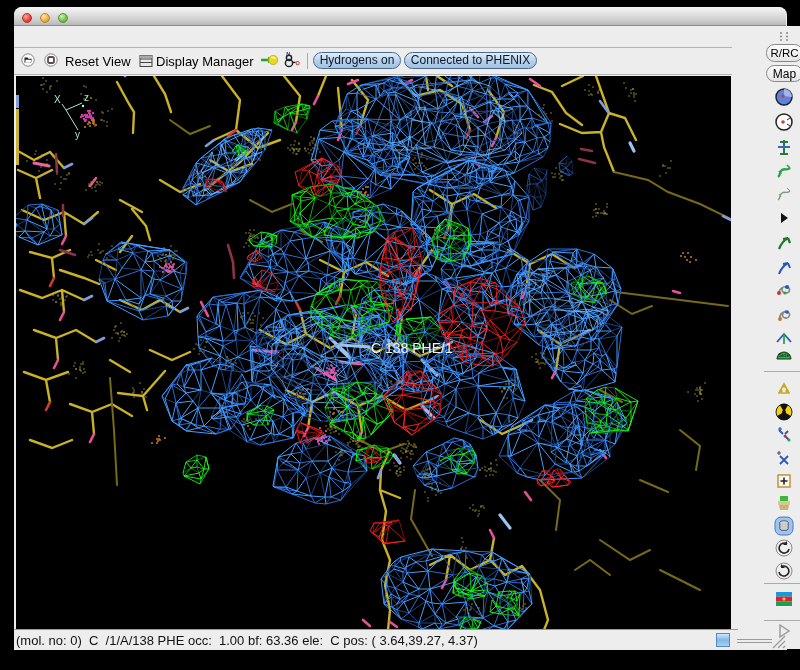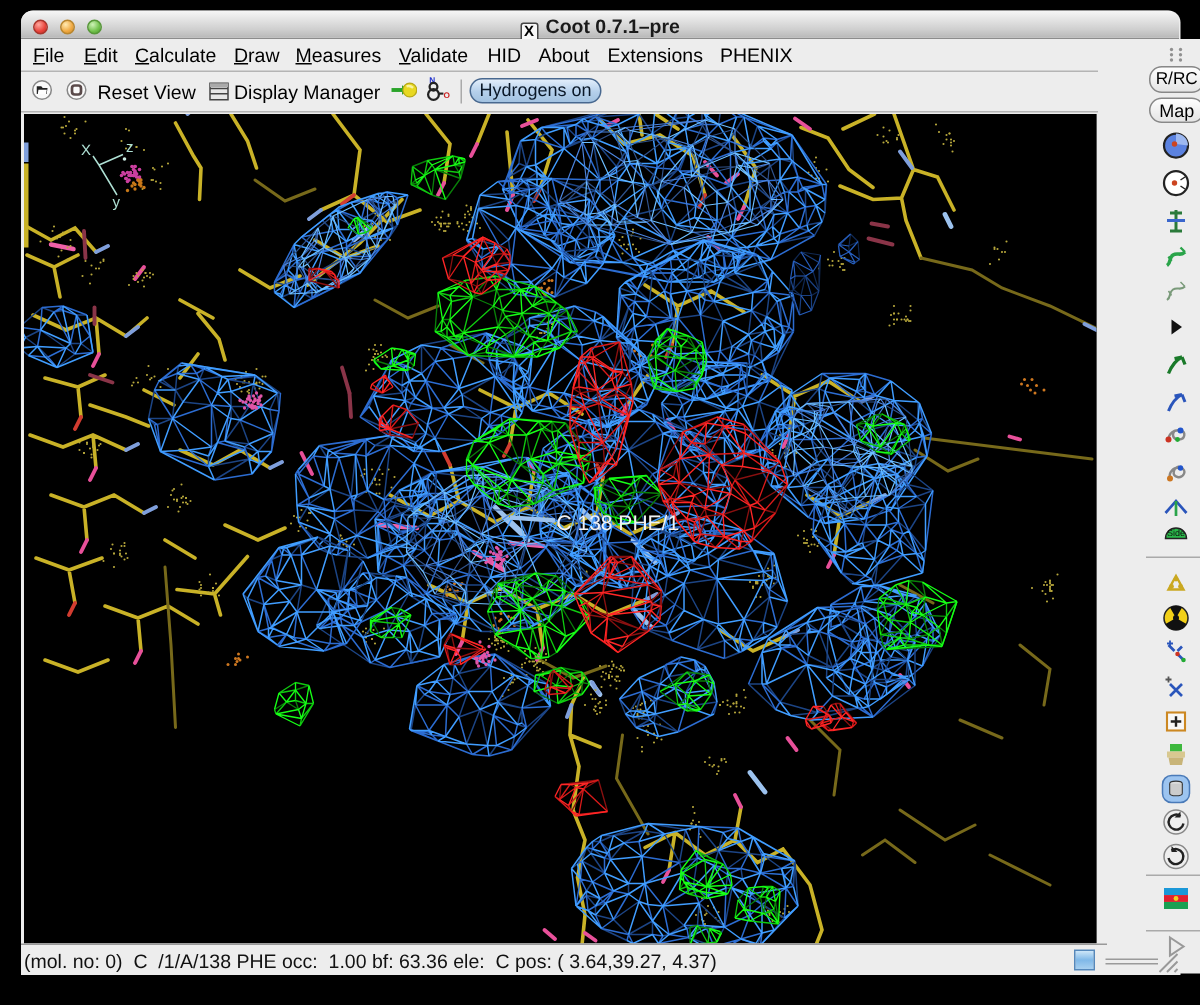--- a/index.html
+++ b/index.html
@@ -25,34 +25,21 @@
 .rpill{position:absolute;left:9px;width:37px;height:17.5px;border:1px solid #888;border-radius:8.5px;background:linear-gradient(#fefefe,#e4e4e4);font-size:12px;color:#000;text-align:center;line-height:16px;}
 .rsep{position:absolute;left:7px;width:40px;height:1px;background:#aaa;}
 .ric{position:absolute;left:17px;width:20px;height:20px;}
 </style></head>
 <body>
 <div id="win">
   <div id="titlebar">
     <div class="tl" id="tl-r"></div>
       <div class="tl" id="tl-y"></div>
       <div class="tl" id="tl-g"></div>
-    <div id="title"><span id="xicon">X</span>Coot 0.7.1–pre</div>
   </div>
-  <div id="menubar">
-      <span class="mi" style="left:8px"><u>F</u>ile</span>
-      <span class="mi" style="left:42px"><u>E</u>dit</span>
-      <span class="mi" style="left:76px"><u>C</u>alculate</span>
-      <span class="mi" style="left:142px"><u>D</u>raw</span>
-      <span class="mi" style="left:183px"><u>M</u>easures</span>
-      <span class="mi" style="left:252px"><u>V</u>alidate</span>
-      <span class="mi" style="left:311px">HID</span>
-      <span class="mi" style="left:345px">About</span>
-      <span class="mi" style="left:391px">Extensions</span>
-      <span class="mi" style="left:466px">PHENIX</span>
-    </div>
   <div id="mbline"></div>
   <div id="toolbar">
 <svg style="position:absolute;left:7px;top:5px" width="14" height="14" viewBox="0 0 14 14">
   <circle cx="7" cy="7" r="6.2" fill="#fafafa" stroke="#888" stroke-width="1"></circle>
   <path d="M3.5 4.5h3l1 1.2h3.2l-0.6 4H3.5z" fill="#222"></path>
   <path d="M4.6 6.8h5.6l-0.5 2.9H4.2z" fill="#fff"></path>
 </svg>
 <svg style="position:absolute;left:30px;top:5px" width="14" height="14" viewBox="0 0 14 14">
   <circle cx="7" cy="7" r="6.2" fill="#fafafa" stroke="#888" stroke-width="1"></circle>
   <rect x="4" y="4" width="6" height="6" rx="1.8" fill="none" stroke="#5a4a4a" stroke-width="1.8"></rect>
@@ -72,20 +59,21 @@
 </svg>
 <svg style="position:absolute;left:268px;top:2px" width="20" height="20" viewBox="0 0 20 20">
   <text x="4.2" y="5.5" font-size="5.5" fill="#2233cc" font-weight="bold">N</text>
   <circle cx="7" cy="7.8" r="2.6" fill="none" stroke="#222" stroke-width="1.5"></circle>
   <circle cx="7" cy="13" r="3.6" fill="none" stroke="#222" stroke-width="1.5"></circle>
   <path d="M10.6 12.4h3" stroke="#222" stroke-width="1.4"></path>
   <text x="13.6" y="15" font-size="5.5" fill="#cc2222" font-weight="bold">O</text>
 </svg>
 <div style="position:absolute;left:293px;top:5px;width:1px;height:16px;background:#aaa"></div>
 <div class="pill" style="left:299px;width:88px;line-height:15px;">Hydrogens on</div>
+<div class="pill" style="left:390px;width:133px;line-height:15px;">Connected to PHENIX</div>
 </div>
   <div id="tbline"></div>
   <div id="canvas-wrap"><svg id="cv" width="715" height="553" viewBox="0 0 715 553">
         <rect width="715" height="553" fill="#000"></rect>
         <path d="M101 6L113 28L118 36L117 57M138 0L149 18L155 36M206 0L224 24L220 54L242 72M242 72L264 64M220 54L198 64M268 0L284 20L280 46M310 0L302 20M322 12L326 54M0 74L18 84L34 76L48 92M2 94L20 102L36 94M20 102L24 122M6 134L28 144L48 136L68 148L82 136M48 136L50 160M14 176L36 182L54 174M36 182L38 202M4 214L26 222L46 214L68 224M46 214L48 236M18 254L40 262L60 254L80 266M40 262L42 284M8 296L30 304L52 296M30 304L34 326M54 328L76 336L96 328L116 340M76 336L78 358M14 364L36 372L56 364M44 194L68 202L83 208M104 224L126 234L144 224L164 236M134 274L156 284L174 276M94 284L114 296M116 133L130 150L134 164M80 184L100 194M144 104L164 116L184 108M104 124L126 136M102 317L127 320L131 334M127 320L149 295M336 4L352 24L344 50M382 2L400 20L424 14M424 14L446 28L454 54M472 14L488 36L480 62M518 9L536 16L550 37L566 49M567 0L546 10M580 0L593 37M593 37L609 42L620 64M593 37L585 56L566 57L544 48M585 56L588 71L598 96M421 0L436 10M244 254L270 268L290 258L314 272L336 262L360 276L382 266L404 280L428 270M290 258L284 234M336 262L340 238M382 266L386 242M270 314L296 326L318 316L342 330L366 320L390 334L414 324M296 326L292 352M342 330L346 356M304 184L328 196L350 186L372 200M328 196L324 220M414 114L436 128L458 118L480 132M436 128L432 154M492 174L514 188L536 178L558 192M514 188L510 214M522 254L544 268L566 258M544 268L540 294M464 344L486 358L508 348M416 174L402 194M194 84L214 96L236 88M252 57L224 86L189 114M116 160L104 176M373 376L365 394L364 414L370 435L366 464L374 484L369 509L374 534L372 554M364 414L384 422M414 489L434 479L454 494L474 484L489 499L506 490M434 479L430 504M474 484L478 462M506 490L524 514L532 544L528 554M410 0L412 14" stroke="#c9b227" stroke-width="2.4" fill="none" stroke-linecap="round"></path>
 <path d="M94 302L98 354L101 409M154 44L174 58L194 50M234 124L256 136L276 128M284 154L306 166M598 96L632 104L652 116L684 128L715 143M600 216L664 224L712 230M594 224L616 238L636 230M584 314L606 326M344 364L366 376L388 368M524 404L544 424L540 454M584 464L614 484L634 474M644 494L684 514M624 404L652 416M399 414L395 443L416 480M559 494L574 484L594 499M664 354L684 370L680 394" stroke="#77691a" stroke-width="2.0" fill="none" stroke-linecap="round"></path>
 <line x1="332" y1="8" x2="342" y2="4" stroke="#e8509a" stroke-width="2.6" stroke-linecap="round"></line>
         <line x1="388" y1="8" x2="396" y2="4" stroke="#e8509a" stroke-width="2.6" stroke-linecap="round"></line>
         <line x1="468" y1="46" x2="476" y2="40" stroke="#e8509a" stroke-width="2.6" stroke-linecap="round"></line>
         <line x1="514" y1="3" x2="524" y2="10" stroke="#e8509a" stroke-width="2.6" stroke-linecap="round"></line>

